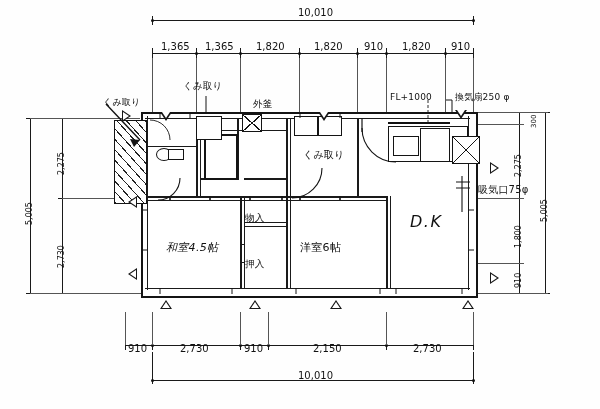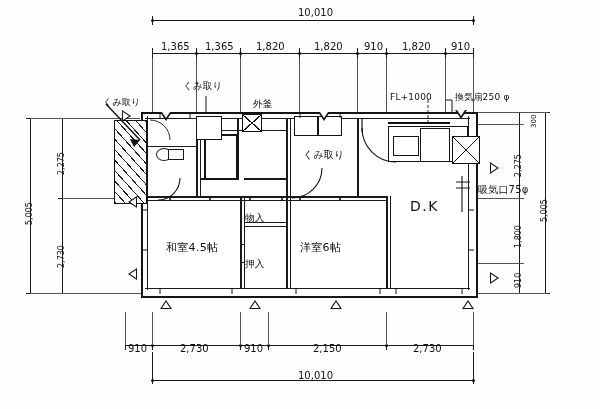--- a/index.html
+++ b/index.html
@@ -272,23 +272,23 @@
       <g stroke-width="1.6">
         <path d="M 250 196 L 250 200 M 282 196 L 282 200"></path>
         <path d="M 300 196 L 300 200 M 340 196 L 340 200"></path>
         <path d="M 170 196 L 170 200 M 210 196 L 210 200"></path>
       </g>
 
       <path d="M 362 118 L 362 132" stroke-width="1.2"></path>
     </g>
   </svg>
 
-  <div class="lbl" style="left:166px;top:240px;font-size:11px;">和室4.5帖</div>
+  <div class="lbl" style="left:166px;top:240px;font-size:11px;font-style:italic;">和室4.5帖</div>
   <div class="lbl" style="left:300px;top:240px;font-size:11px;">洋室6帖</div>
-  <div class="lbl" style="left:410px;top:198px;font-size:14px;letter-spacing:1.5px;">D.K</div>
+  <div class="lbl" style="left:410px;top:212px;font-size:16px;letter-spacing:1.5px;font-style:italic;">D.K</div>
   <div class="lblsm" style="left:303px;top:148px;font-size:10px;">くみ取り</div>
   <div class="lblsm" style="left:245px;top:212px;font-size:9.5px;">物入</div>
   <div class="lblsm" style="left:245px;top:258px;font-size:9.5px;font-family:Liberation Serif, serif;">押入</div>
 
   <div class="lblsm" style="left:103px;top:96px;font-size:9px;">くみ取り</div>
   <div class="lblsm" style="left:183px;top:80px;font-size:9.5px;">くみ取り</div>
   <div class="lblsm" style="left:253px;top:98px;font-size:9.5px;">外釜</div>
   <div class="lblsm" style="left:390px;top:92px;font-size:9px;">FL+1000</div>
   <div class="lblsm" style="left:455px;top:91px;font-size:9px;">換気扇250 φ</div>
   <div class="lblsm" style="left:478px;top:183px;font-size:10px;">吸気口75φ</div>

